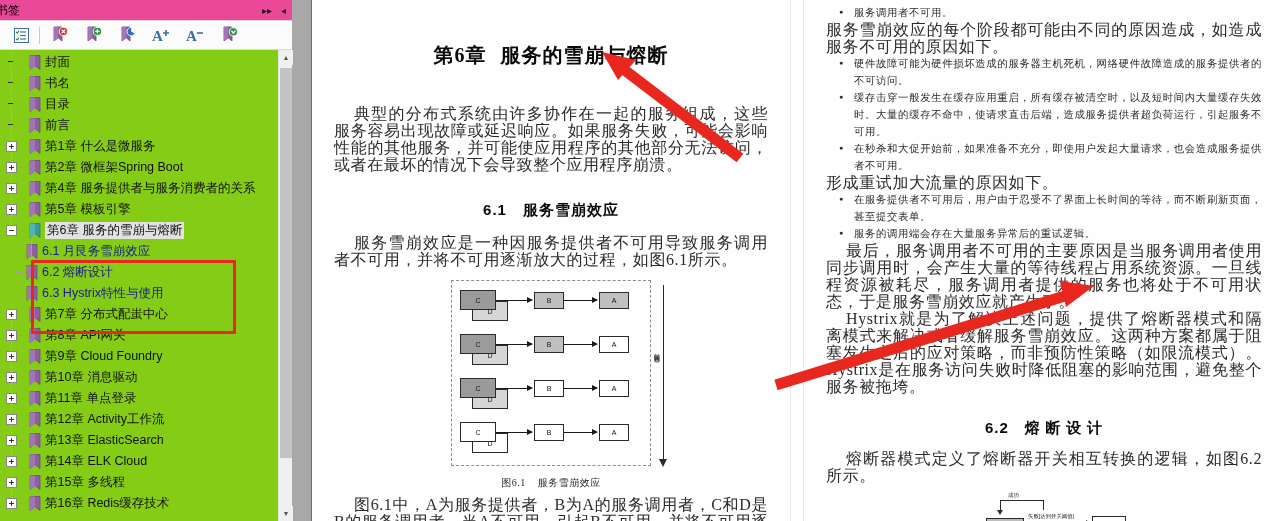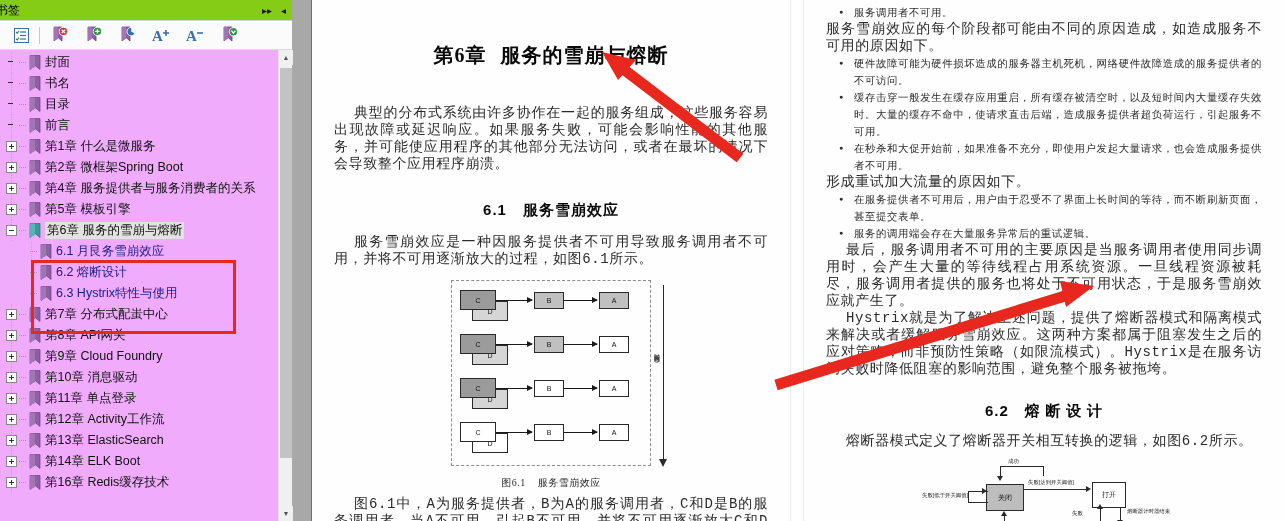--- a/index.html
+++ b/index.html
@@ -14,21 +14,21 @@
 
   
   #bookmark-panel {
     width: 292px; height: 521px;
     background: #ffffff;
     display: flex; flex-direction: column;
     position: relative;
     flex: 0 0 292px;
   }
   #panel-header {
-    height: 21px; background: #84cc16;
+    height: 21px; background: #ec4899;
     border-bottom: 1px solid #d4d4d4;
     display: flex; align-items: center;
     position: relative;
   }
   #panel-title {
     font-size: 12px; color: #000; margin-left: -4px;
     letter-spacing: 0px; white-space: nowrap;
   }
   #panel-header-ctrls {
     position: absolute; right: 6px; top: 0; height: 21px;
@@ -45,21 +45,21 @@
     width: 26px; height: 24px;
     display: flex; align-items: center; justify-content: center;
     cursor: default;
   }
   .tb-sep { width: 1px; height: 17px; background: #c8c8c8; margin: 0 7px 0 5px; }
   .tb-gap { width: 8px; }
 
   
   #tree-wrap {
     flex: 1; position: relative; overflow: hidden;
-    background: #f0abfc;
+    background: #84cc16;
   }
   #tree {
     position: absolute; left: 0; top: 0; right: 14px; top: 0;
     padding: 2px 0 0 0;
   }
   .node {
     display: flex; align-items: center;
     height: 21px; position: relative;
     padding-left: 6px;
     white-space: nowrap;
@@ -87,21 +87,21 @@
     content: ""; position: absolute; left: 0; top: 5px;
     width: 8px; height: 1px;
     background: repeating-linear-gradient(to right,#9a9a9a 0 1px, transparent 1px 2px);
   }
   .bm-icon { flex: 0 0 12px; width: 12px; height: 15px; margin-right: 4px; }
   .node-label {
     font-size: 12.5px; color: #111; line-height: 15px;
     font-family: "Liberation Sans", sans-serif;
   }
   .node.sel .node-label { background: #e2e2e2; padding: 1px 2px; }
-  .node.child { padding-left: 30px; }
+  .node.child { padding-left: 16px; }
   .node.child .node-label { color: #1d1d8c; }
   .vline {
     position: absolute; left: 11px; top: 0; width: 1px; height: 21px;
     background: repeating-linear-gradient(to bottom,#b4b4b4 0 1px, transparent 1px 2px);
   }
   .vline.sub { left: 31px; }
 
   
   #hl-rect {
     position: absolute; border: 3px solid #e8281e;
@@ -144,23 +144,23 @@
   #page-right { flex: 1; }
 
   .p-inner { padding: 0 22px; }
   .ch-title {
     text-align: center; font-weight: bold; font-size: 20px;
     color: #0a0a0a; margin: 42px 0 0 0;
     font-family: "Liberation Serif", serif; letter-spacing: 1px;
   }
   .ch-title .num { margin-right: 14px; }
   .body-p {
-    font-size: 14px; line-height: 17px; color: #2b2b2b;
+    font-size: 16px; line-height: 17px; color: #2b2b2b;
     text-align: justify; margin: 0;
-    font-family: Liberation Mono, monospace;
+    font-family: Liberation Serif, serif;
     letter-spacing: 0.6px;
   }
   .body-p.ind { text-indent: 20px; }
   .sec-title {
     text-align: center; font-weight: bold; font-size: 15px;
     color: #0a0a0a; font-family: "Liberation Serif", serif;
     letter-spacing: 1px;
   }
   .sec-title .snum { font-family: "Liberation Sans", sans-serif; font-weight: bold; margin-right: 16px; }
   .fig-cap {
@@ -528,21 +528,31 @@
             <span class="node-label">第13章 ElasticSearch</span>
           </div>
           <div class="node">
             <div class="vline"></div>
             <div class="expander plus"></div>
             <div class="dots"></div>
             <span class="bm-icon"><svg width="12" height="15" viewBox="0 0 12 15">
                 <path d="M1 0.5 h10 v14 l-5 -4 -5 4 z" fill="#8f5fa3" stroke="#6b4080" stroke-width="0.7"></path>
                 <path d="M1 0.5 h5 v11.5 l-5 2.5 z" fill="#a276b5"></path>
               </svg></span>
-            <span class="node-label">第14章 ELK Boot</span>
+            <span class="node-label">第14章 ELK Cloud</span>
+          </div>
+          <div class="node">
+            <div class="vline"></div>
+            <div class="expander plus"></div>
+            <div class="dots"></div>
+            <span class="bm-icon"><svg width="12" height="15" viewBox="0 0 12 15">
+                <path d="M1 0.5 h10 v14 l-5 -4 -5 4 z" fill="#8f5fa3" stroke="#6b4080" stroke-width="0.7"></path>
+                <path d="M1 0.5 h5 v11.5 l-5 2.5 z" fill="#a276b5"></path>
+              </svg></span>
+            <span class="node-label">第15章 多线程</span>
           </div>
           <div class="node">
             <div class="vline"></div>
             <div class="expander plus"></div>
             <div class="dots"></div>
             <span class="bm-icon"><svg width="12" height="15" viewBox="0 0 12 15">
                 <path d="M1 0.5 h10 v14 l-5 -4 -5 4 z" fill="#8f5fa3" stroke="#6b4080" stroke-width="0.7"></path>
                 <path d="M1 0.5 h5 v11.5 l-5 2.5 z" fill="#a276b5"></path>
               </svg></span>
             <span class="node-label">第16章 Redis缓存技术</span>

